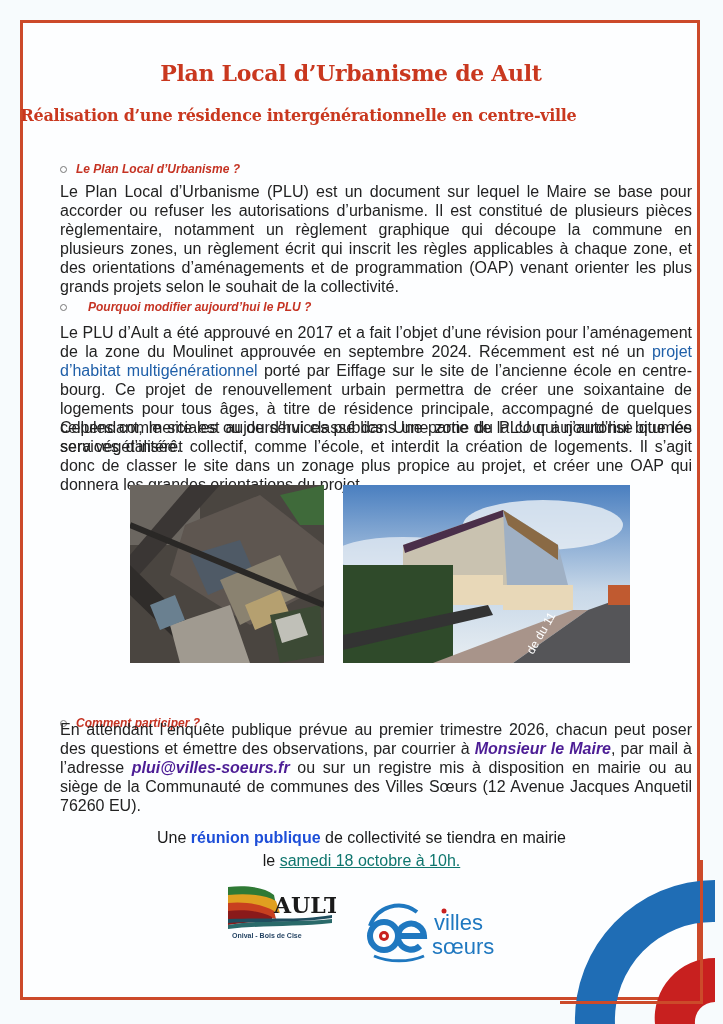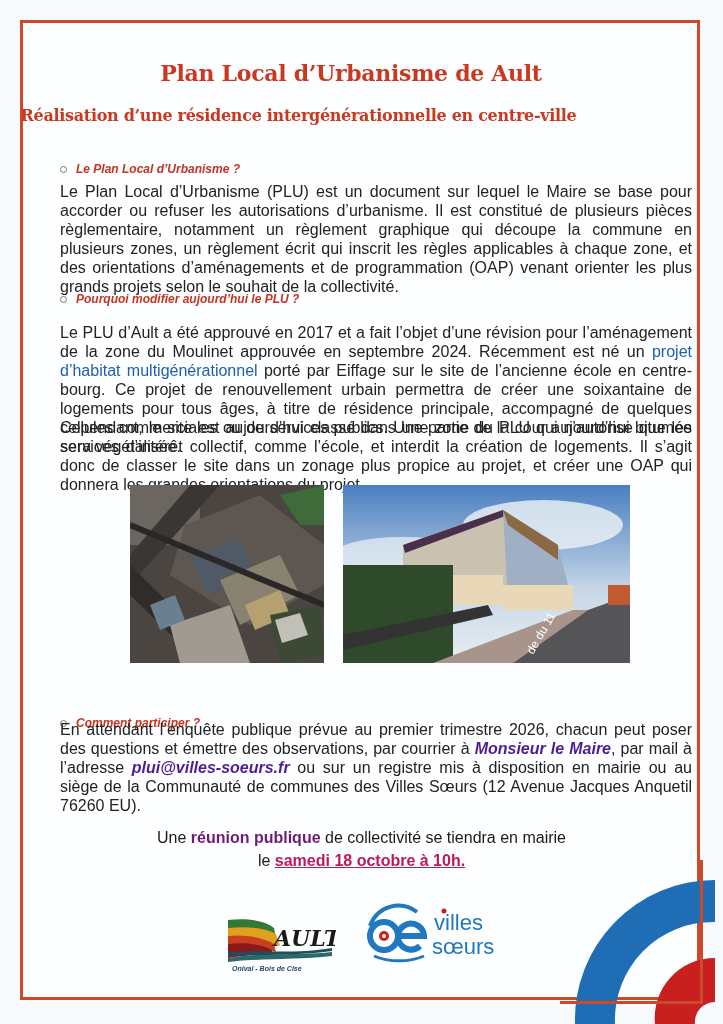--- a/index.html
+++ b/index.html
@@ -37,41 +37,41 @@
     text-align:justify; color:#222;
   }
   .blue-bold { color:#1f5fa8; font-weight:normal; }
   .blue-ital { color:#4c1d95; font-weight:bold; font-style:italic; }
   .photo {
     position:absolute; top:485px; height:178px; overflow:hidden;
   }
   .meeting {
     position:absolute; left:0; width:723px; text-align:center; font-size:16px; color:#1a1a1a;
   }
-  .red-bold { color:#701a75; font-weight:bold; }
-  .red-under { color:#be185d; font-weight:bold; text-decoration:underline; }
-  .logo-ault { position:absolute; left:226px; top:914px; width:110px; height:60px;font-style:italic; }
+  .red-bold { color:#1d4ed8; font-weight:bold; }
+  .red-under { color:#0f766e; font-weight:normal; text-decoration:underline; }
+  .logo-ault { position:absolute; left:226px; top:881px; width:110px; height:60px; }
   .logo-vs { position:absolute; left:362px; top:900px; width:145px; height:70px; }
   .corner { position:absolute; left:560px; top:860px; width:163px; height:164px; }
 </style>
 </head>
 <body>
 
 <div class="frame"></div>
 
 <div class="title">Plan Local d’Urbanisme de Ault</div>
 <div class="subtitle">Réalisation d’une résidence intergénérationnelle en centre-ville</div>
 
 <div class="section-head" style="top:162px;">
   <span class="bullet"></span>
   <span>Le Plan Local d’Urbanisme ?</span>
 </div>
 <div class="para" style="top:182px;">Le Plan Local d’Urbanisme (PLU) est un document sur lequel le Maire se base pour accorder ou refuser les autorisations d’urbanisme. Il est constitué de plusieurs pièces règlementaire, notamment un règlement graphique qui découpe la commune en plusieurs zones, un règlement écrit qui inscrit les règles applicables à chaque zone, et des orientations d’aménagements et de programmation (OAP) venant orienter les plus grands projets selon le souhait de la collectivité.</div>
 
-<div class="section-head" style="top:292px;">
+<div class="section-head" style="top:300px;gap:12px;">
   <span class="bullet"></span>
   <span>Pourquoi modifier aujourd’hui le PLU ?</span>
 </div>
 <div class="para" style="top:323px;"><span>Le PLU d’Ault a été approuvé en 2017 et a fait l’objet d’une révision pour l’aménagement de la zone du Moulinet approuvée en septembre 2024. Récemment est né un </span><span class="blue-bold">projet d’habitat multigénérationnel</span><span> porté par Eiffage sur le site de l’ancienne école en centre-bourg. Ce projet de renouvellement urbain permettra de créer une soixantaine de logements pour tous âges, à titre de résidence principale, accompagné de quelques cellules commerciales ou de services publics. Une partie de la cour aujourd’hui bitumée sera végétalisée.</span></div>
 <div class="para" style="top:418px;">Cependant, le site est aujourd’hui classé dans une zone du PLU qui n’autorise que les services d’intérêt collectif, comme l’école, et interdit la création de logements. Il s’agit donc de classer le site dans un zonage plus propice au projet, et créer une OAP qui donnera les grandes orientations du projet.</div>
 
 <div class="photo" style="left:130px; width:194px;">
   <svg width="194" height="178" viewBox="0 0 194 178">
     <rect width="194" height="178" fill="#4a4540"></rect>
     <rect x="0" y="0" width="70" height="60" fill="#6b6660"></rect>

